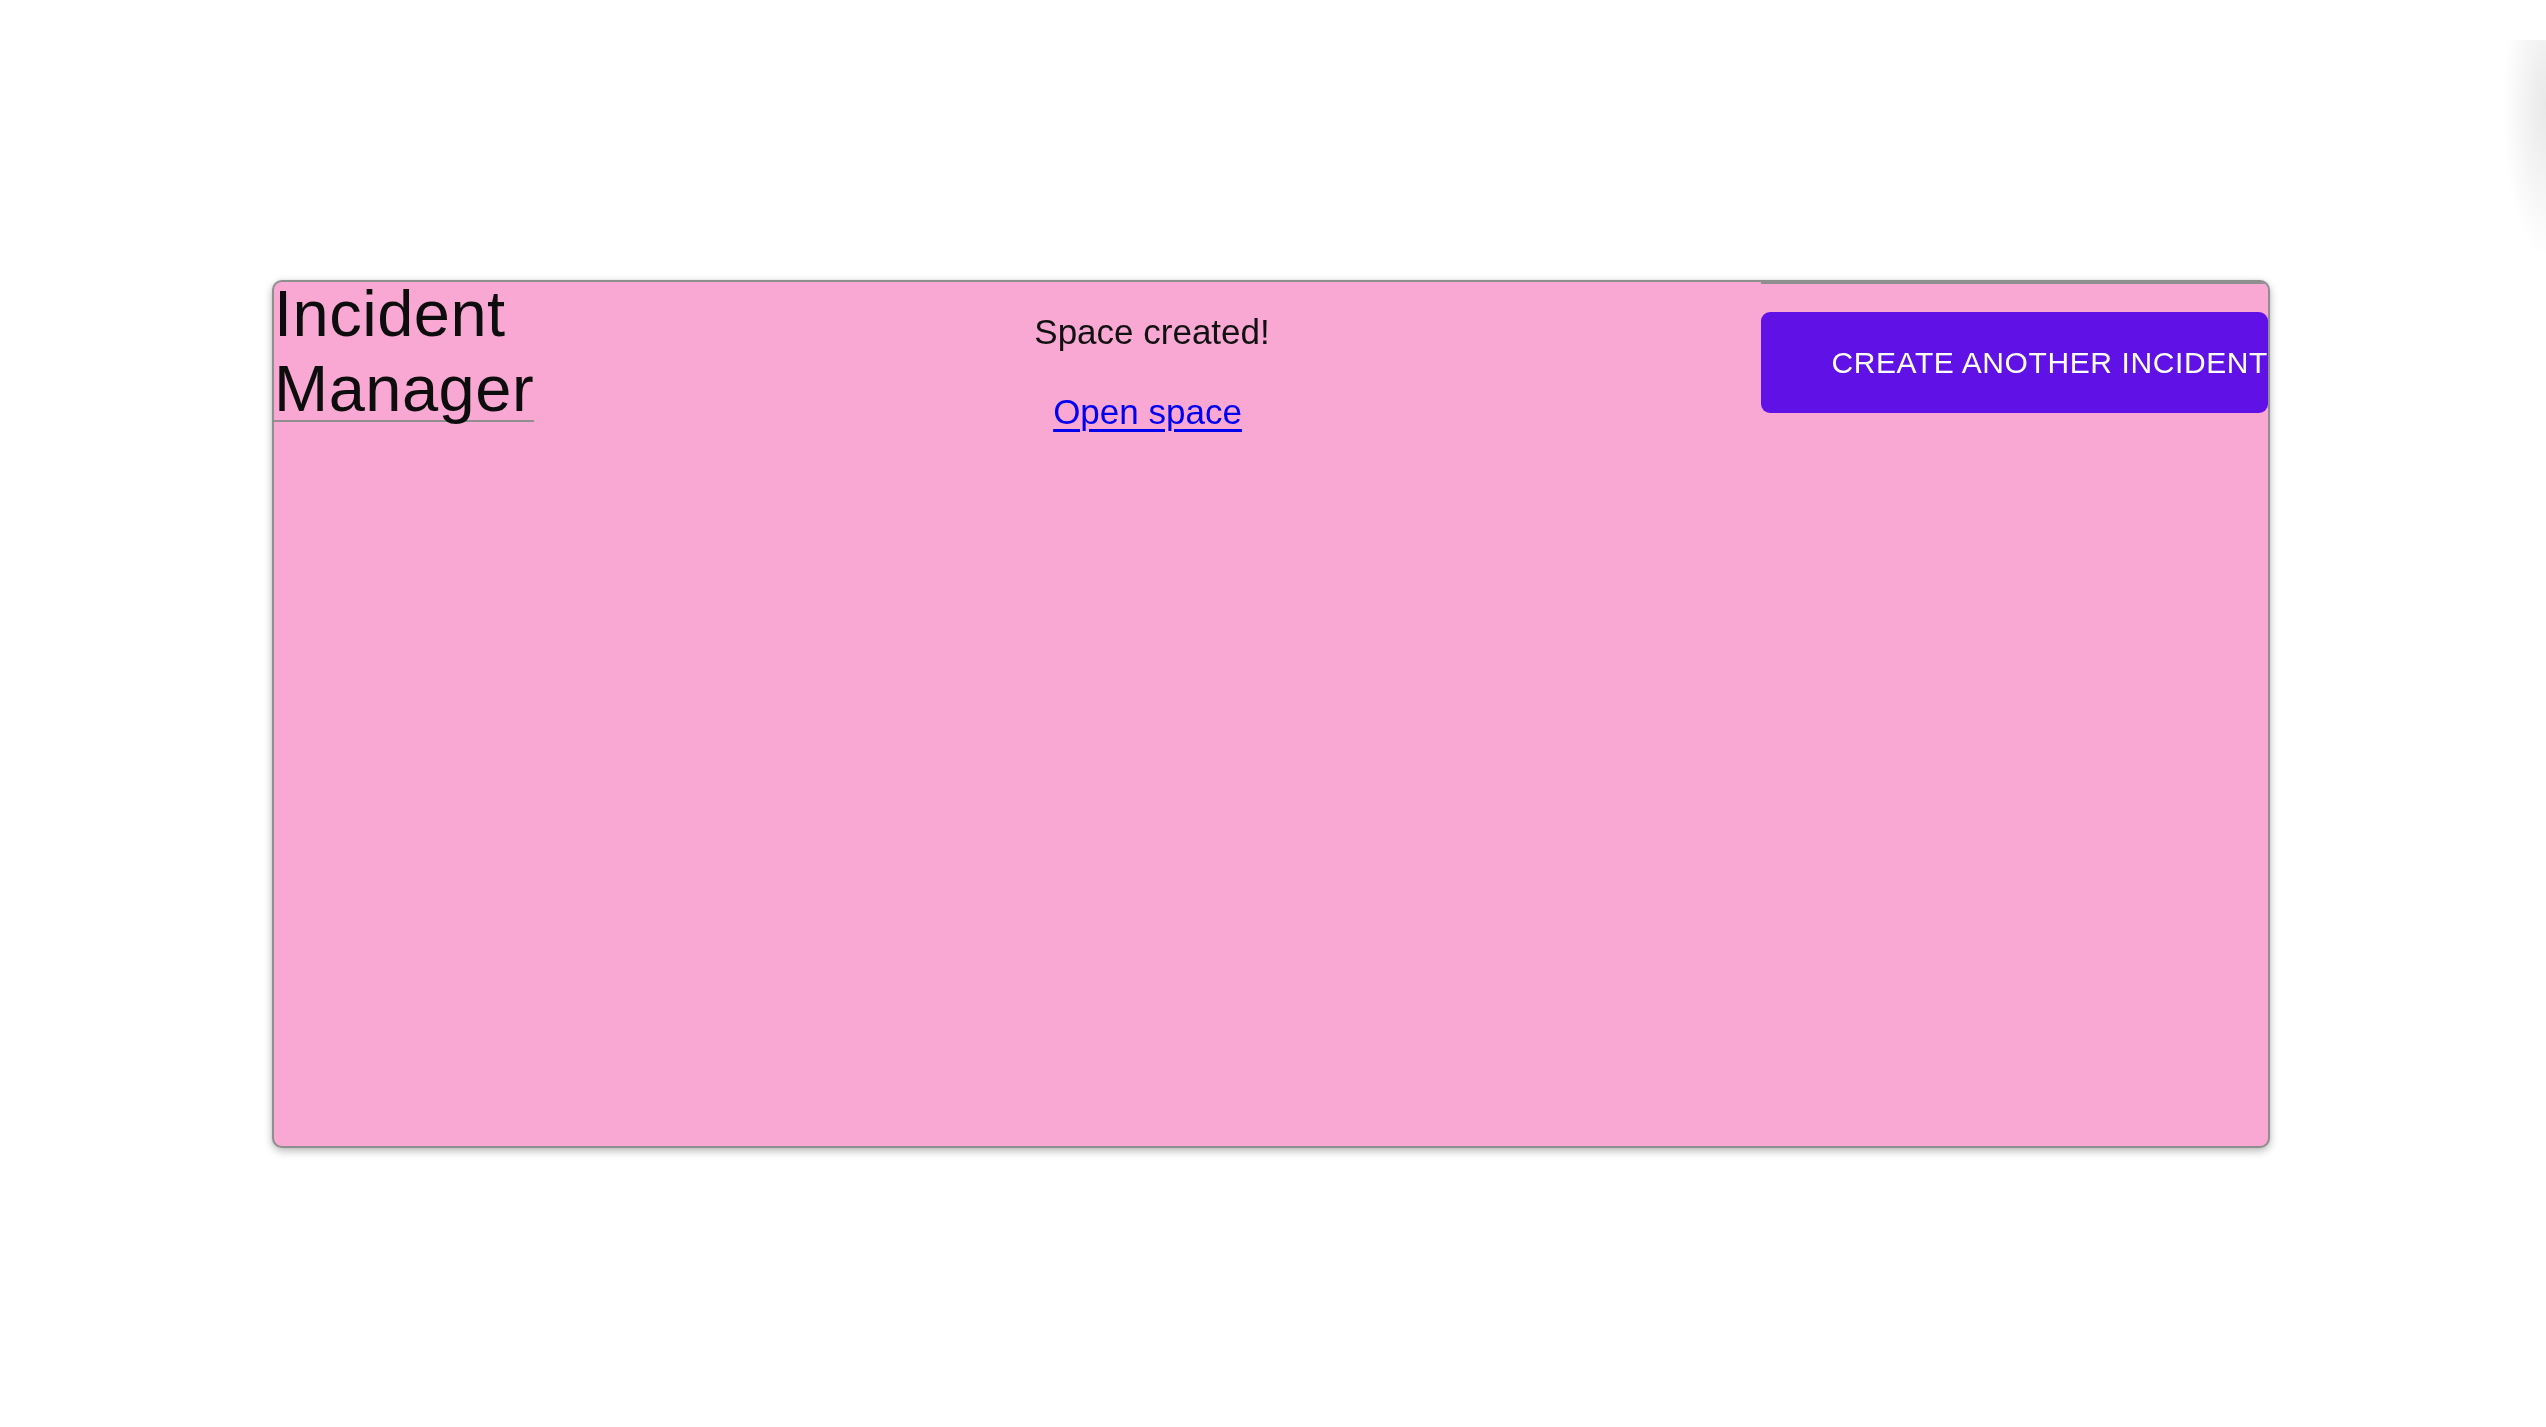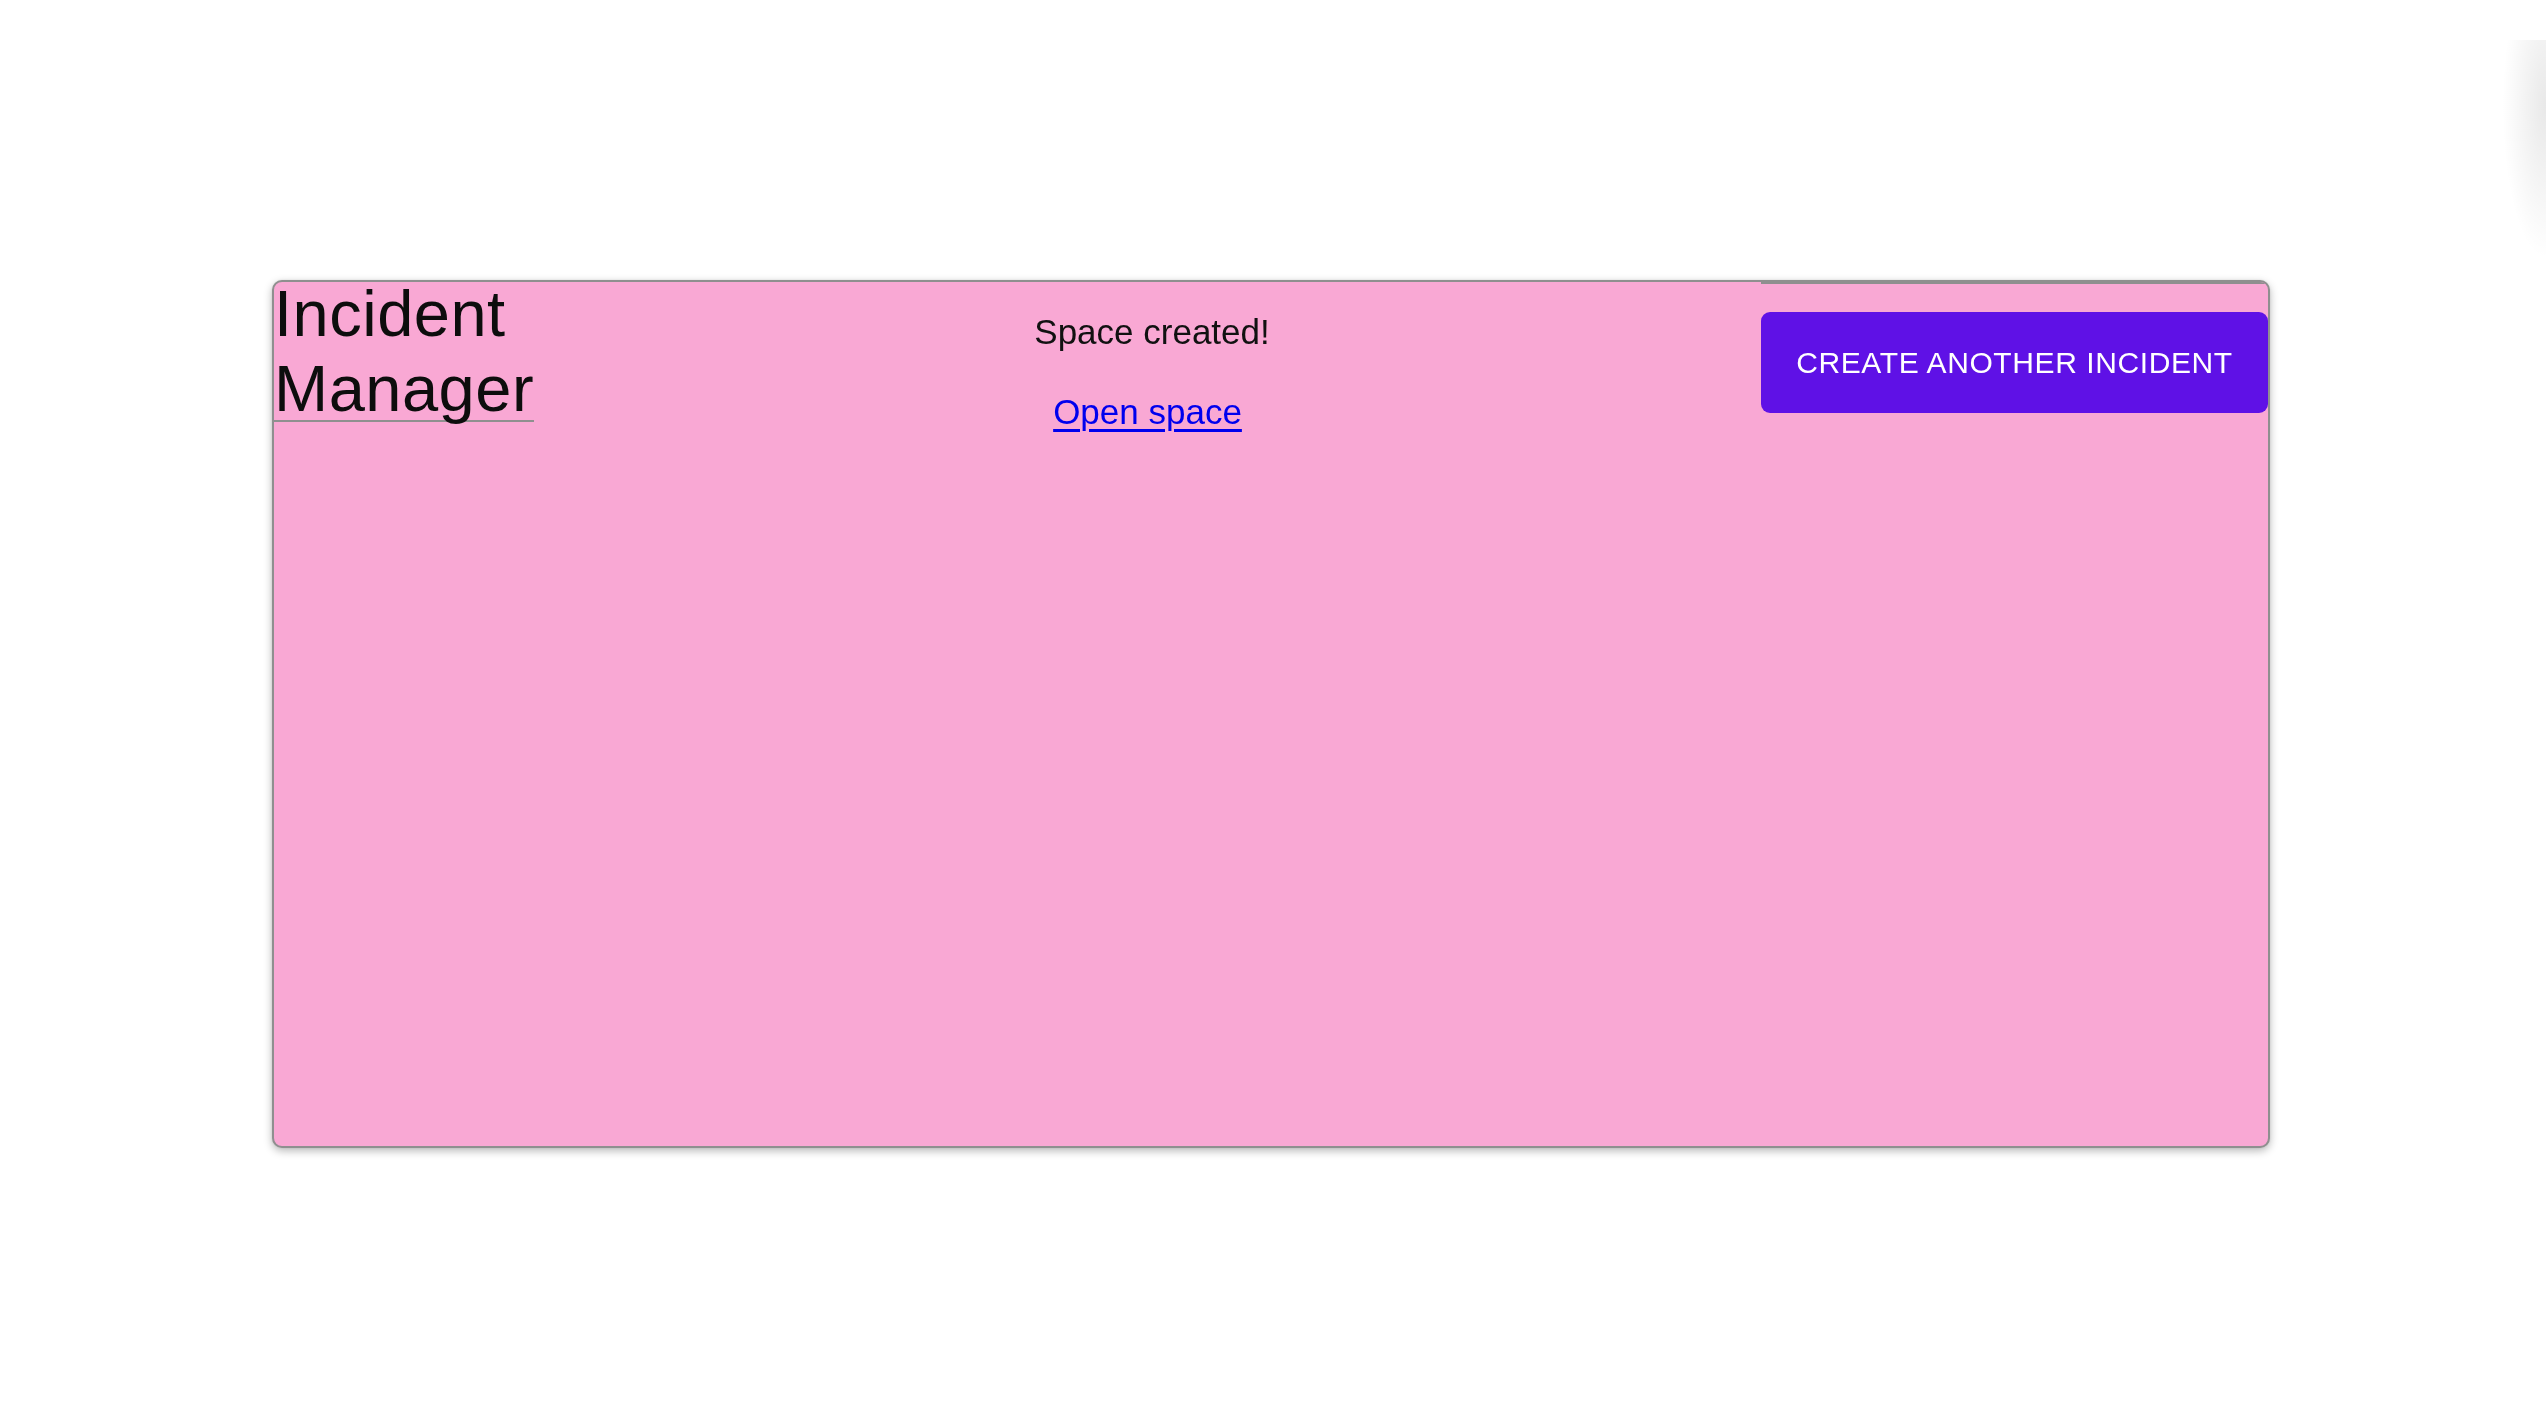--- a/index.html
+++ b/index.html
@@ -93,20 +93,21 @@
     border: none;
     border-radius: 9px;
     background: #5f11e6;
     color: #ffffff;
     font-family: "Liberation Sans", sans-serif;
     font-size: 30px;
     font-weight: 500;
     letter-spacing: 0.6px;
     text-transform: uppercase;
     cursor: pointer;
+    text-align: right;
   }
 </style>
 </head>
 <body>
 
 <div class="corner-smudge"></div>
 
 <div class="card">
 
   <div class="card-header">

